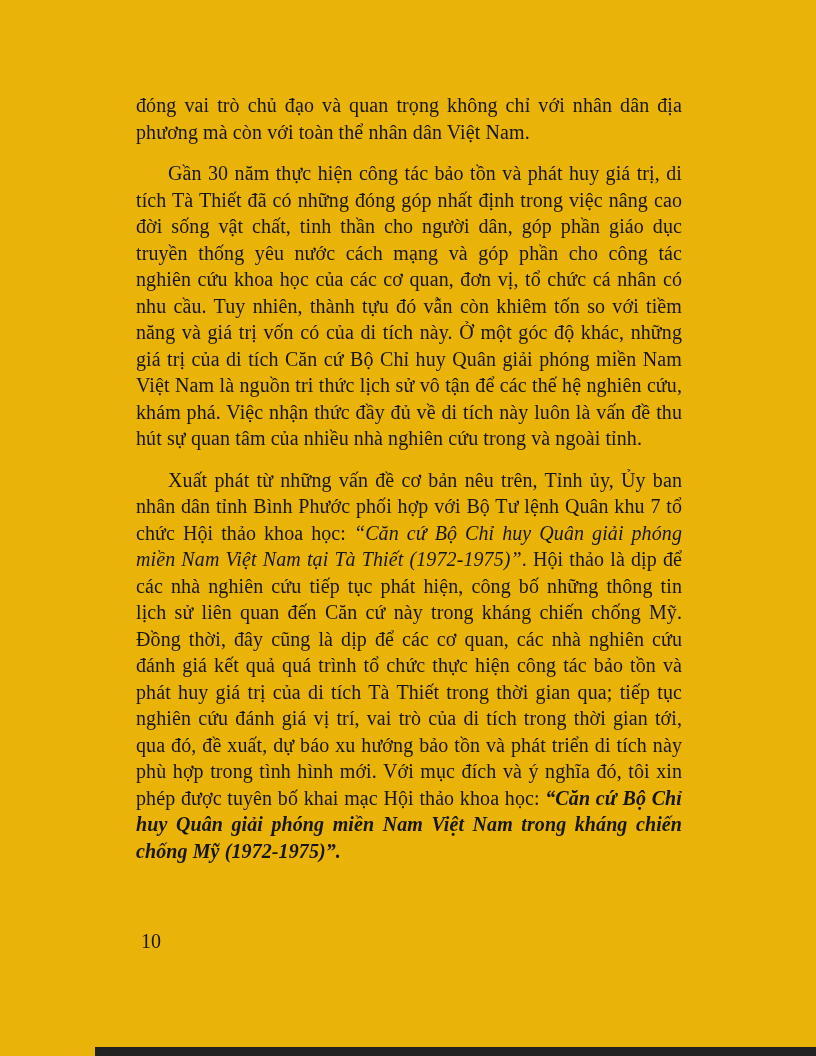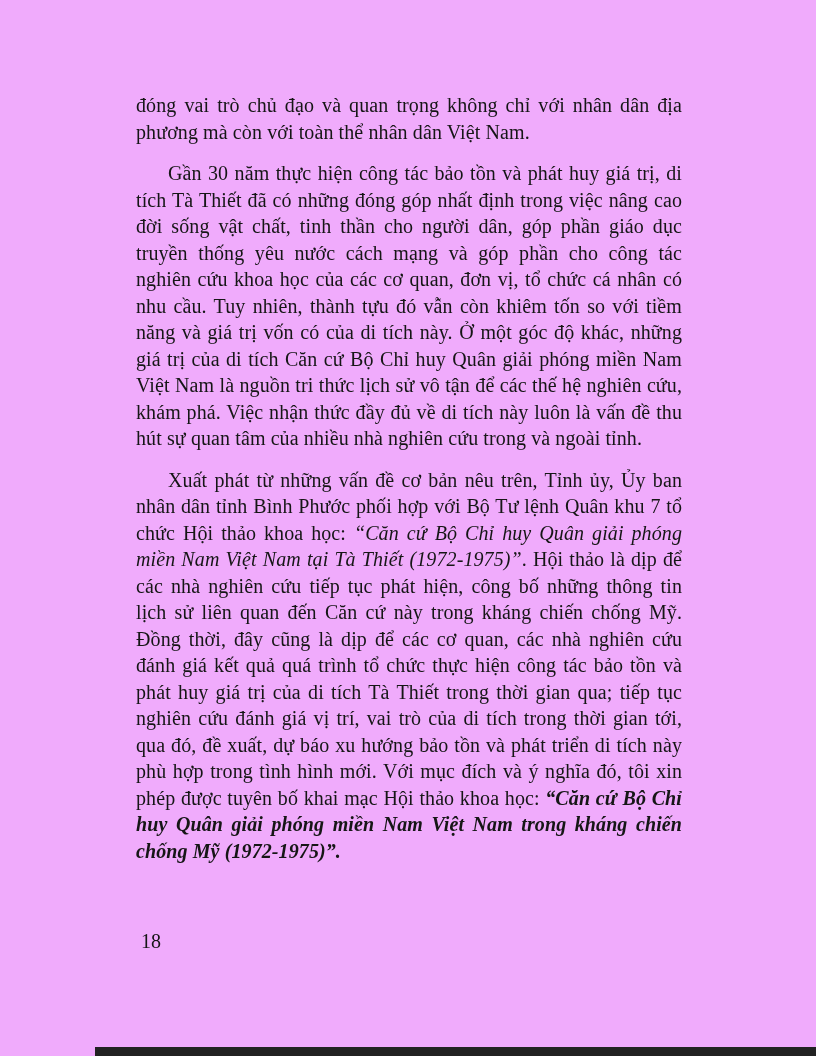--- a/index.html
+++ b/index.html
@@ -4,21 +4,21 @@
 <style>
   html, body {
     margin: 0;
     padding: 0;
     background: #ffffff;
   }
   .page {
     position: relative;
     width: 816px;
     height: 1056px;
-    background: #f0abfc;
+    background: #eab308;
     overflow: hidden;
     font-family: "Liberation Serif", "DejaVu Serif", serif;
     color: #161616;
   }
   .text-block {
     position: absolute;
     left: 136px;
     top: 92px;
     width: 546px;
     font-size: 20px;
@@ -66,17 +66,17 @@
       <span class="run-normal">Gần 30 năm thực hiện công tác bảo tồn và phát huy giá trị, di tích Tà Thiết đã có những đóng góp nhất định trong việc nâng cao đời sống vật chất, tinh thần cho người dân, góp phần giáo dục truyền thống yêu nước cách mạng và góp phần cho công tác nghiên cứu khoa học của các cơ quan, đơn vị, tổ chức cá nhân có nhu cầu. Tuy nhiên, thành tựu đó vẫn còn khiêm tốn so với tiềm năng và giá trị vốn có của di tích này. Ở một góc độ khác, những giá trị của di tích Căn cứ Bộ Chỉ huy Quân giải phóng miền Nam Việt Nam là nguồn tri thức lịch sử vô tận để các thế hệ nghiên cứu, khám phá. Việc nhận thức đầy đủ về di tích này luôn là vấn đề thu hút sự quan tâm của nhiều nhà nghiên cứu trong và ngoài tỉnh.</span>
     </p>
 
     <p class="indent">
       <span class="run-normal">Xuất phát từ những vấn đề cơ bản nêu trên, Tỉnh ủy, Ủy ban nhân dân tỉnh Bình Phước phối hợp với Bộ Tư lệnh Quân khu 7 tổ chức Hội thảo khoa học: </span><span class="run-italic">“Căn cứ Bộ Chỉ huy Quân giải phóng miền Nam Việt Nam tại Tà Thiết (1972-1975)”</span><span class="run-normal">. Hội thảo là dịp để các nhà nghiên cứu tiếp tục phát hiện, công bố những thông tin lịch sử liên quan đến Căn cứ này trong kháng chiến chống Mỹ. Đồng thời, đây cũng là dịp để các cơ quan, các nhà nghiên cứu đánh giá kết quả quá trình tổ chức thực hiện công tác bảo tồn và phát huy giá trị của di tích Tà Thiết trong thời gian qua; tiếp tục nghiên cứu đánh giá vị trí, vai trò của di tích trong thời gian tới, qua đó, đề xuất, dự báo xu hướng bảo tồn và phát triển di tích này phù hợp trong tình hình mới. Với mục đích và ý nghĩa đó, tôi xin phép được tuyên bố khai mạc Hội thảo khoa học: </span><span class="run-bold-italic">“Căn cứ Bộ Chỉ huy Quân giải phóng miền Nam Việt Nam trong kháng chiến chống Mỹ (1972-1975)”.</span>
     </p>
 
 
   </div>
 
-  <div class="page-number">18</div>
+  <div class="page-number">10</div>
 
   <div class="scan-edge-bar"></div>
 
 </div>
 
 </body></html>

